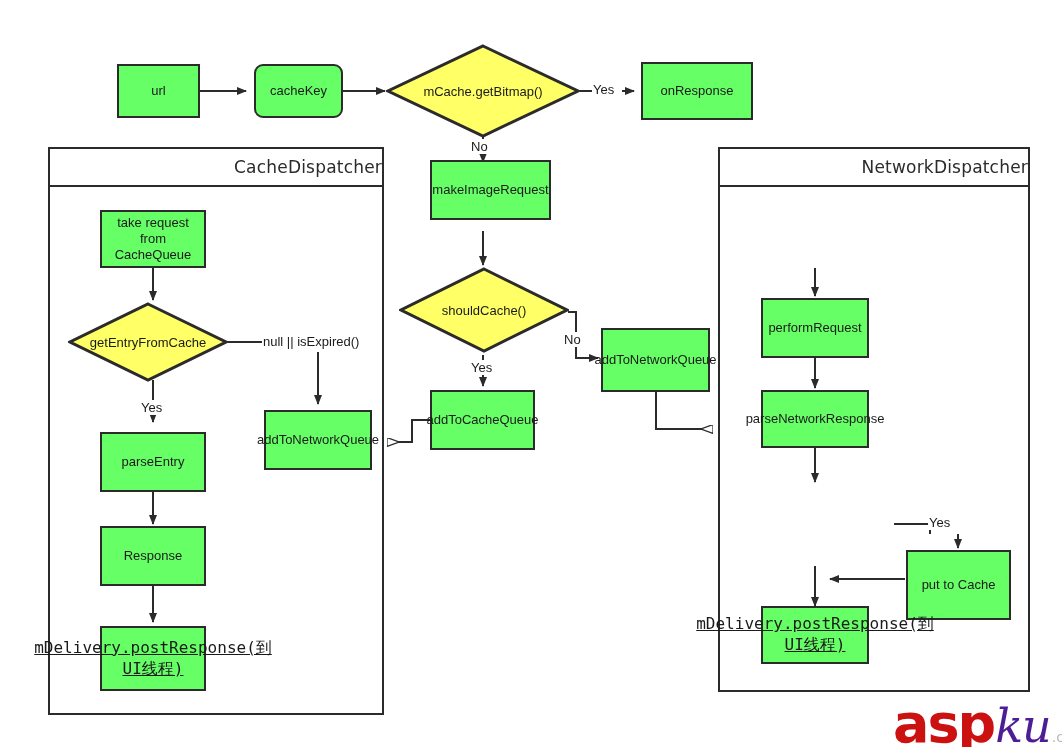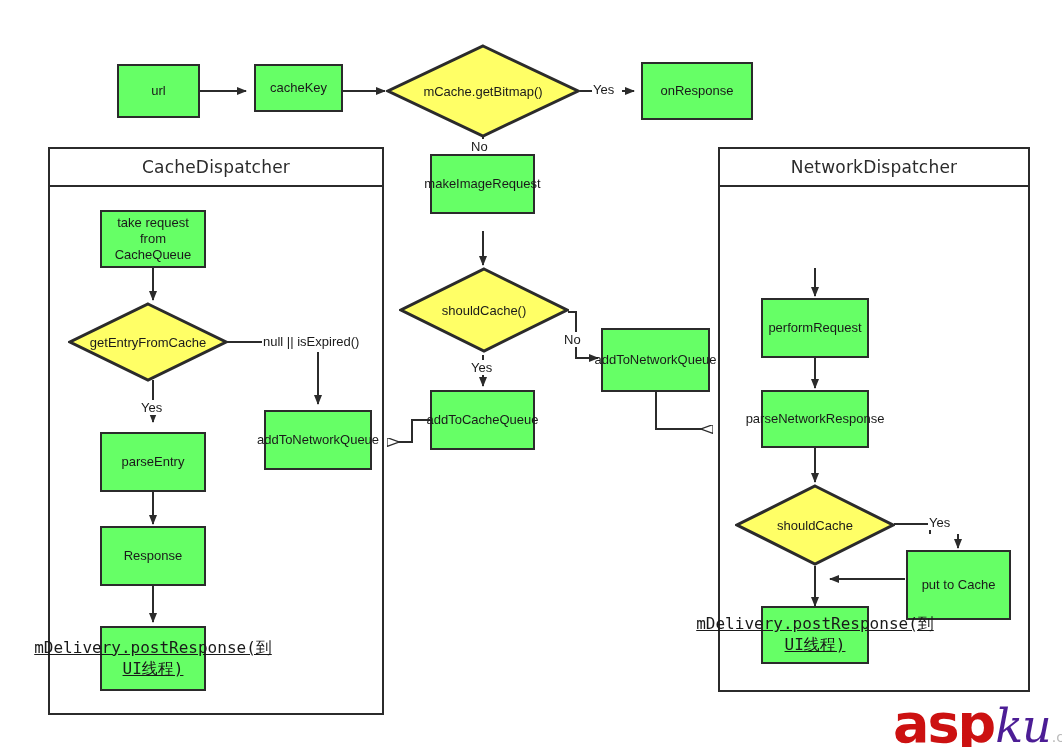--- a/index.html
+++ b/index.html
@@ -26,21 +26,21 @@
   .panel-header {
     position: absolute;
     left: 0;
     right: 0;
     top: 0;
     height: 38px;
     border-bottom: 2px solid #2b2b2b;
     box-sizing: border-box;
     display: flex;
     align-items: center;
-    justify-content: center;
+    justify-content: flex-end;
     font-size: 17px;
     color: #2b2b2b;
     font-family: "DejaVu Sans", sans-serif;
     letter-spacing: 0.2px;
   }
   
   .node {
     position: absolute;
     box-sizing: border-box;
     border: 2px solid #2b2b2b;
@@ -193,40 +193,40 @@
       <path d="M894,524 L930,524 L930,534" stroke-linejoin="miter"></path>
       <path d="M958,534 L958,548" marker-end="url(#ah)"></path>
       <path d="M905,579 L830,579" marker-end="url(#ah)"></path>
     </g>
   </svg>
 
   <div class="node green" style="left:117px; top:64px; width:83px; height:54px;">
     <span>url</span>
   </div>
 
-  <div class="node green" style="left:254px; top:64px; width:89px; height:48px;">
+  <div class="node green" style="left:254px; top:64px; width:89px; height:54px;border-radius:9px;">
     <span>cacheKey</span>
   </div>
 
   <div class="diamond" style="left:386px; top:44px; width:194px; height:94px;">
     <svg viewBox="0 0 194 94" preserveAspectRatio="none">
       <polygon points="97,2 192,47 97,92 2,47" fill="#ffff66" stroke="#2b2b2b" stroke-width="3"></polygon>
     </svg>
     <span class="dlabel">mCache.getBitmap()</span>
   </div>
 
   <div class="edge-label" style="left:592px; top:82px;">Yes</div>
 
   <div class="node green" style="left:641px; top:62px; width:112px; height:58px;">
     <span>onResponse</span>
   </div>
 
   <div class="edge-label" style="left:470px; top:139px;">No</div>
 
-  <div class="node green" style="left:430px; top:154px; width:105px; height:60px;">
+  <div class="node green" style="left:430px; top:160px; width:121px; height:60px;">
     <span>makeImageRequest</span>
   </div>
 
   <div class="diamond" style="left:399px; top:267px; width:170px; height:86px;">
     <svg viewBox="0 0 170 86" preserveAspectRatio="none">
       <polygon points="85,2 168,43 85,84 2,43" fill="#ffff66" stroke="#2b2b2b" stroke-width="3"></polygon>
     </svg>
     <span class="dlabel">shouldCache()</span>
   </div>
 
@@ -287,26 +287,20 @@
 
 
   <div class="node green" style="left:761px; top:298px; width:108px; height:60px;">
     <span>performRequest</span>
   </div>
 
   <div class="node green" style="left:761px; top:390px; width:108px; height:58px;">
     <span>parseNetworkResponse</span>
   </div>
 
-  <div class="diamond" style="left:735px; top:484px; width:160px; height:82px;">
-    <svg viewBox="0 0 160 82" preserveAspectRatio="none">
-      <polygon points="80,2 158,41 80,80 2,41" fill="#ffff66" stroke="#2b2b2b" stroke-width="3"></polygon>
-    </svg>
-    <span class="dlabel">shouldCache</span>
-  </div>
 
   <div class="edge-label" style="left:928px; top:515px;">Yes</div>
 
   <div class="node green" style="left:906px; top:550px; width:105px; height:70px;">
     <span>put to Cache</span>
   </div>
 
   <div class="node green mono" style="left:761px; top:606px; width:108px; height:58px;">
     <span>mDelivery.postResponse(到UI线程)</span>
   </div>

